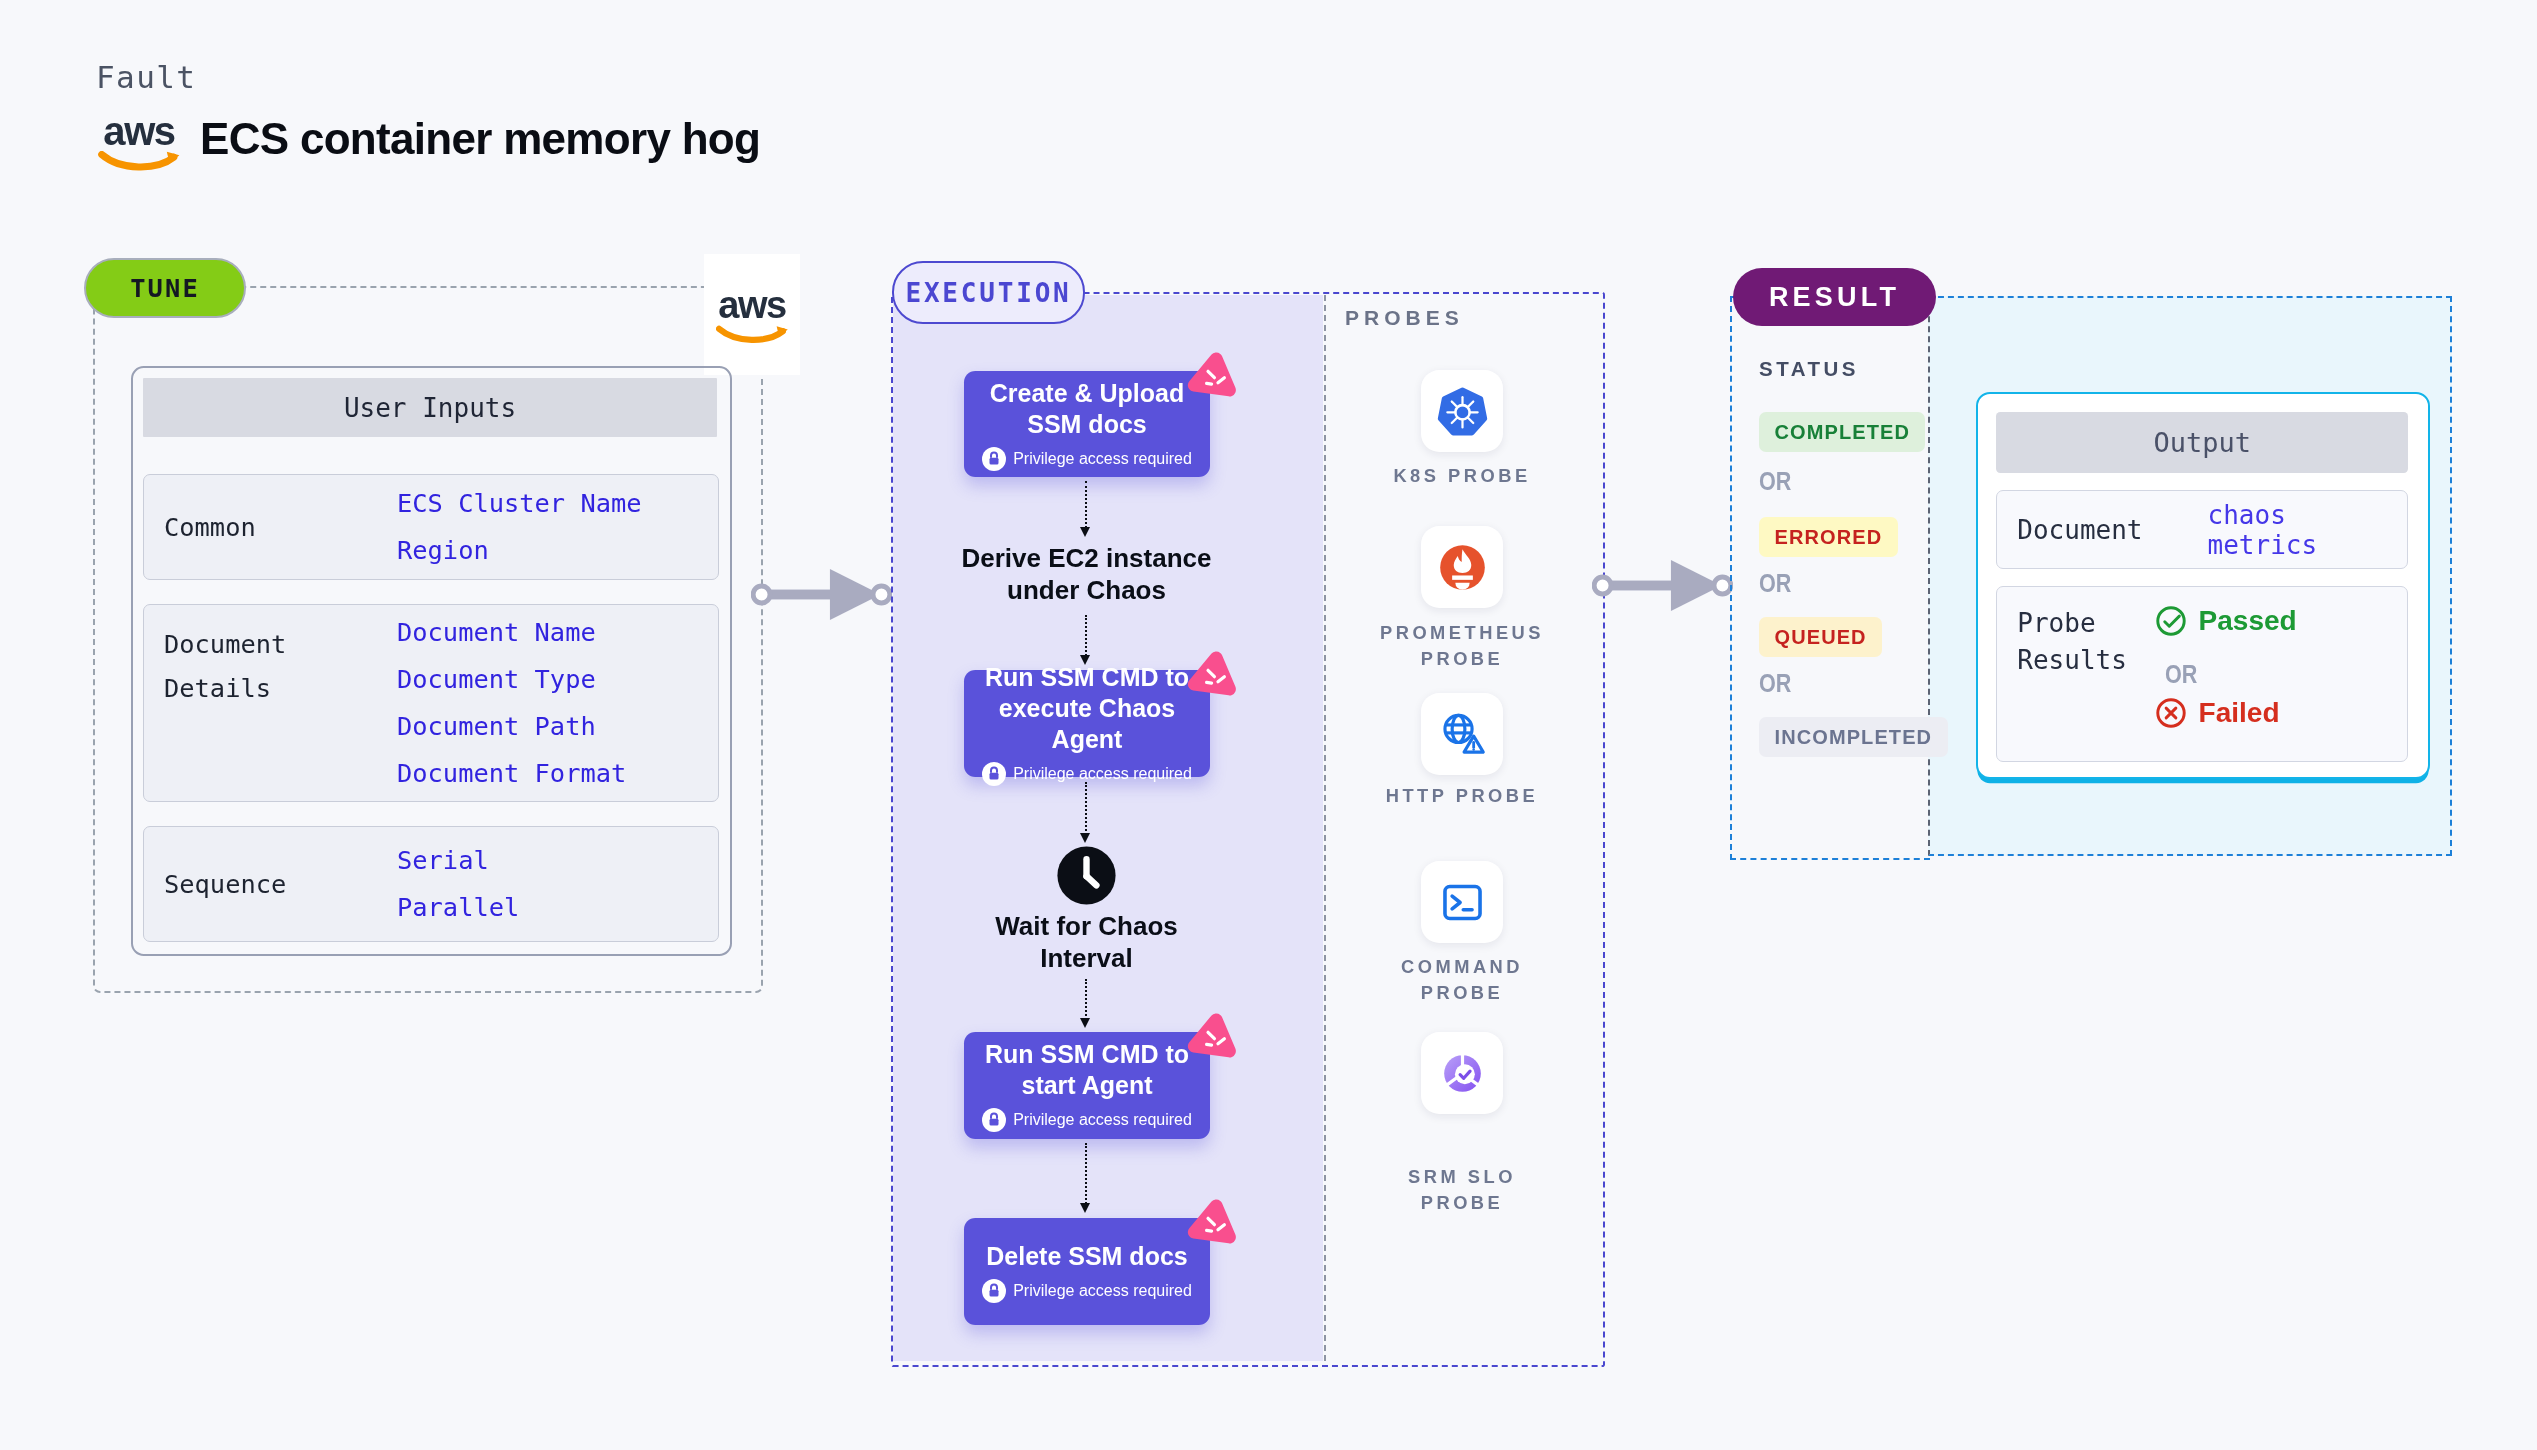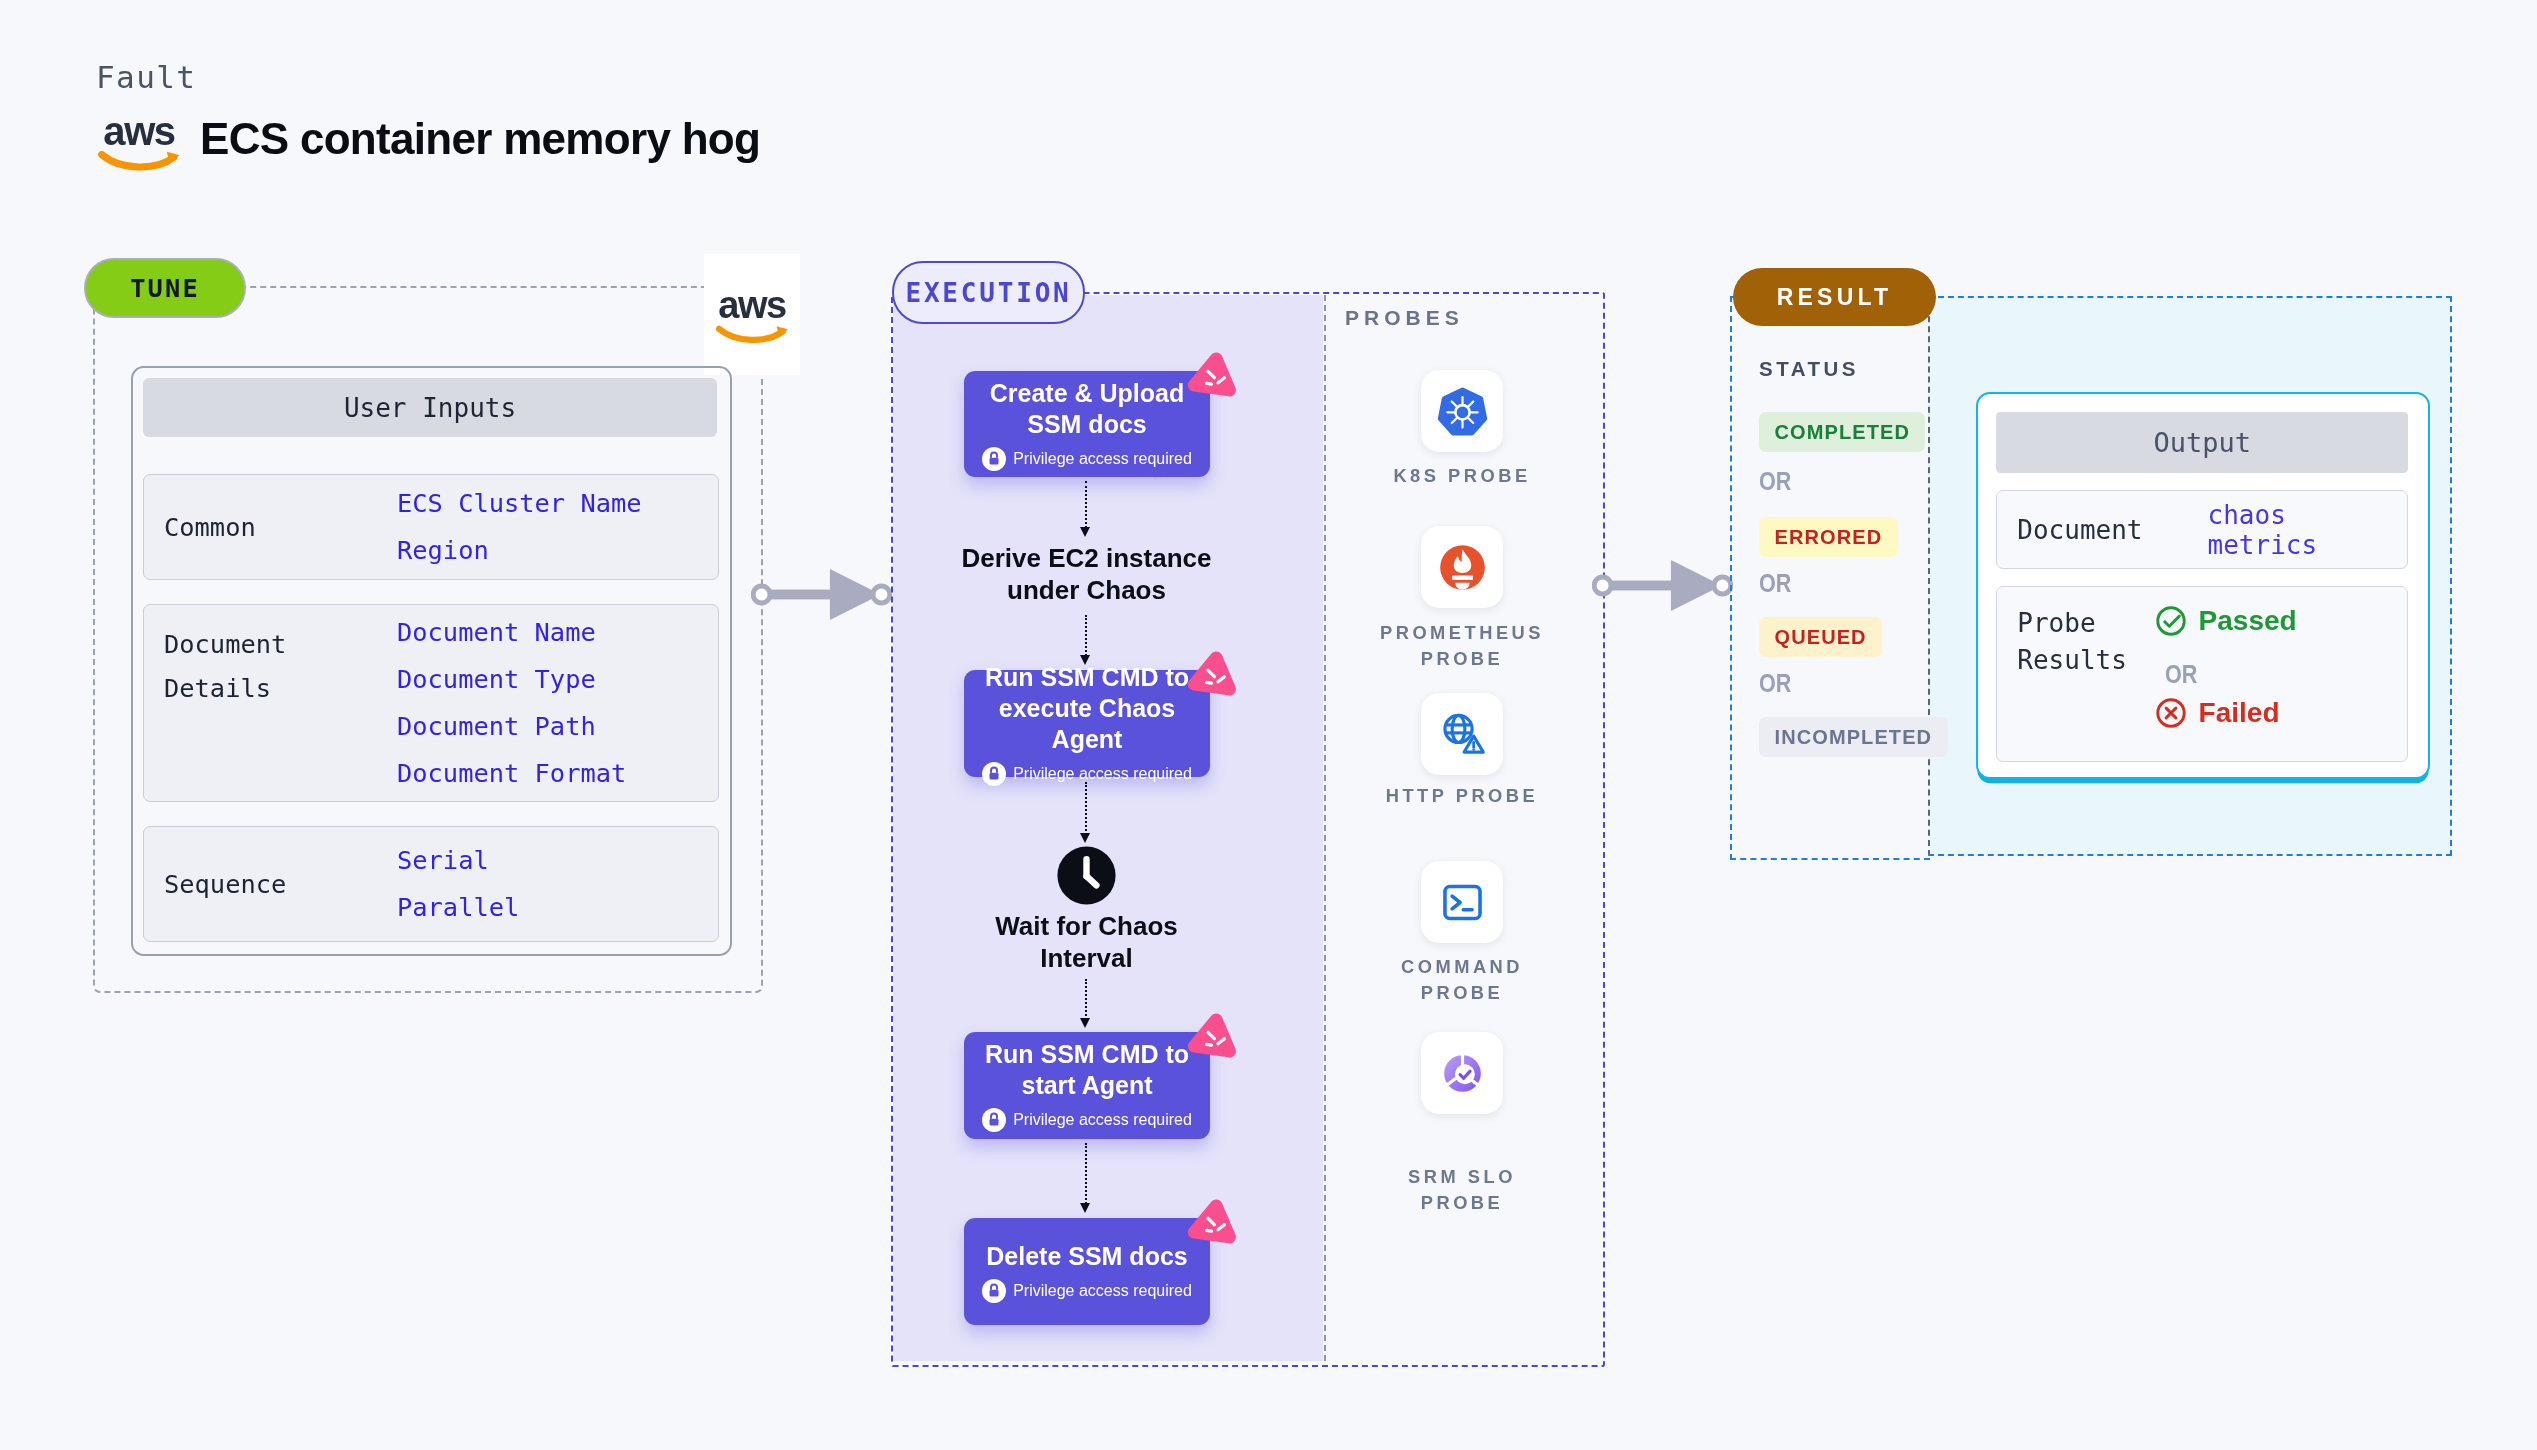--- a/index.html
+++ b/index.html
@@ -16,21 +16,21 @@
 
   
   .tune-box{left:93px;top:286px;width:666px;height:703px;border:2.1px dashed #9aa3ae;border-radius:7px;}
   .pill{display:flex;align-items:center;justify-content:center;border-radius:31px;}
   .tune-pill{left:84px;top:258px;width:158px;height:56px;background:#84cc16;border:2.1px solid #a8aebc;
              font-size:25.4px;font-weight:700;letter-spacing:2.1px;color:#141823;}
   .aws-corner{left:704px;top:254px;width:96px;height:121px;background:#fff;display:flex;flex-direction:column;
               align-items:center;justify-content:center;}
   .aws-corner .aws-word{font-size:38px;}
   .ui-card{left:131px;top:366px;width:597px;height:586px;border:2.1px solid #99a0b4;border-radius:12.7px;}
-  .ui-head{left:143px;top:378px;width:574px;height:59px;background:#d8dae2;border-radius:6px;
+  .ui-head{left:143px;top:378px;width:574px;height:59px;background:#d8dae2;border-radius:1px;
            display:flex;align-items:center;justify-content:center;font-size:26px;color:#1f2535;}
   .ui-row{left:143px;width:574px;background:#eef0f6;border:1.4px solid #c9cdd9;border-radius:7px;
           display:flex;align-items:stretch;}
   .ui-row .rlabel{width:233px;padding-left:20px;font-size:25.4px;color:#1d2330;display:flex;flex-direction:column;justify-content:center;line-height:44px;}
   .ui-row.toplabel .rlabel{justify-content:flex-start;padding-top:17px;}
   .ui-row .rlinks{flex:1;display:flex;flex-direction:column;justify-content:center;}
   .ui-link{font-size:25.4px;color:#3123df;line-height:47px;cursor:pointer;}
 
   
   .arrow-svg{width:141px;height:65px;}
@@ -57,22 +57,22 @@
   .probes-head{left:1345px;top:306px;font-size:21px;font-weight:700;letter-spacing:5px;color:#6b7388;}
   .probe-card{left:1421px;width:82px;height:82px;background:#fff;border-radius:18.3px;
               display:flex;align-items:center;justify-content:center;box-shadow:0 2.8px 8.5px rgba(20,30,60,.08);}
   .probe-label{left:1363px;width:198px;text-align:center;font-size:18.3px;font-weight:700;
                letter-spacing:3.5px;color:#6e7790;line-height:26px;}
 
   
   .status-box{left:1730px;top:296px;width:198px;height:560px;border:2.1px dashed #1d80d8;border-right:none;}
   .output-region{left:1928px;top:296px;width:524px;height:560px;background:#e9f6fc;
                  border:2.8px dashed #1d80d8;border-left:2.1px dashed #5c6373;box-sizing:border-box;}
-  .result-pill{left:1733px;top:268px;width:203px;height:58px;background:#a16207;color:#fff;
-               font-size:23px;font-weight:700;letter-spacing:4.2px;}
+  .result-pill{left:1733px;top:268px;width:203px;height:58px;background:#701a75;color:#fff;
+               font-size:27px;font-weight:700;letter-spacing:4.2px;}
   .status-head{left:1759px;top:357px;font-size:20.5px;font-weight:700;letter-spacing:3.5px;color:#444d64;}
   .badge{left:1759px;display:inline-block;font-size:20px;font-weight:700;letter-spacing:1.1px;
          padding:8.5px 15.5px;border-radius:7px;}
   .or-label{color:#99a1b6;font-size:25.4px;font-weight:600;display:inline-block;transform:scaleX(.85);transform-origin:left;}
 
   .output-panel{left:1976px;top:392px;width:454px;height:387px;background:#fff;border:2.8px solid #12b4e9;
                 border-radius:14px;box-shadow:0 5.6px 0 -1.4px #0fb1e6;box-sizing:border-box;}
   .out-head{left:18.3px;top:18.3px;width:412px;height:61px;background:#d8dae2;border-radius:4.2px;
             display:flex;align-items:center;justify-content:center;font-size:27px;color:#4a5168;}
   .out-row{left:18.3px;width:412px;background:#f8f9fd;border:1.4px solid #d2d6e2;border-radius:7px;box-sizing:border-box;}

